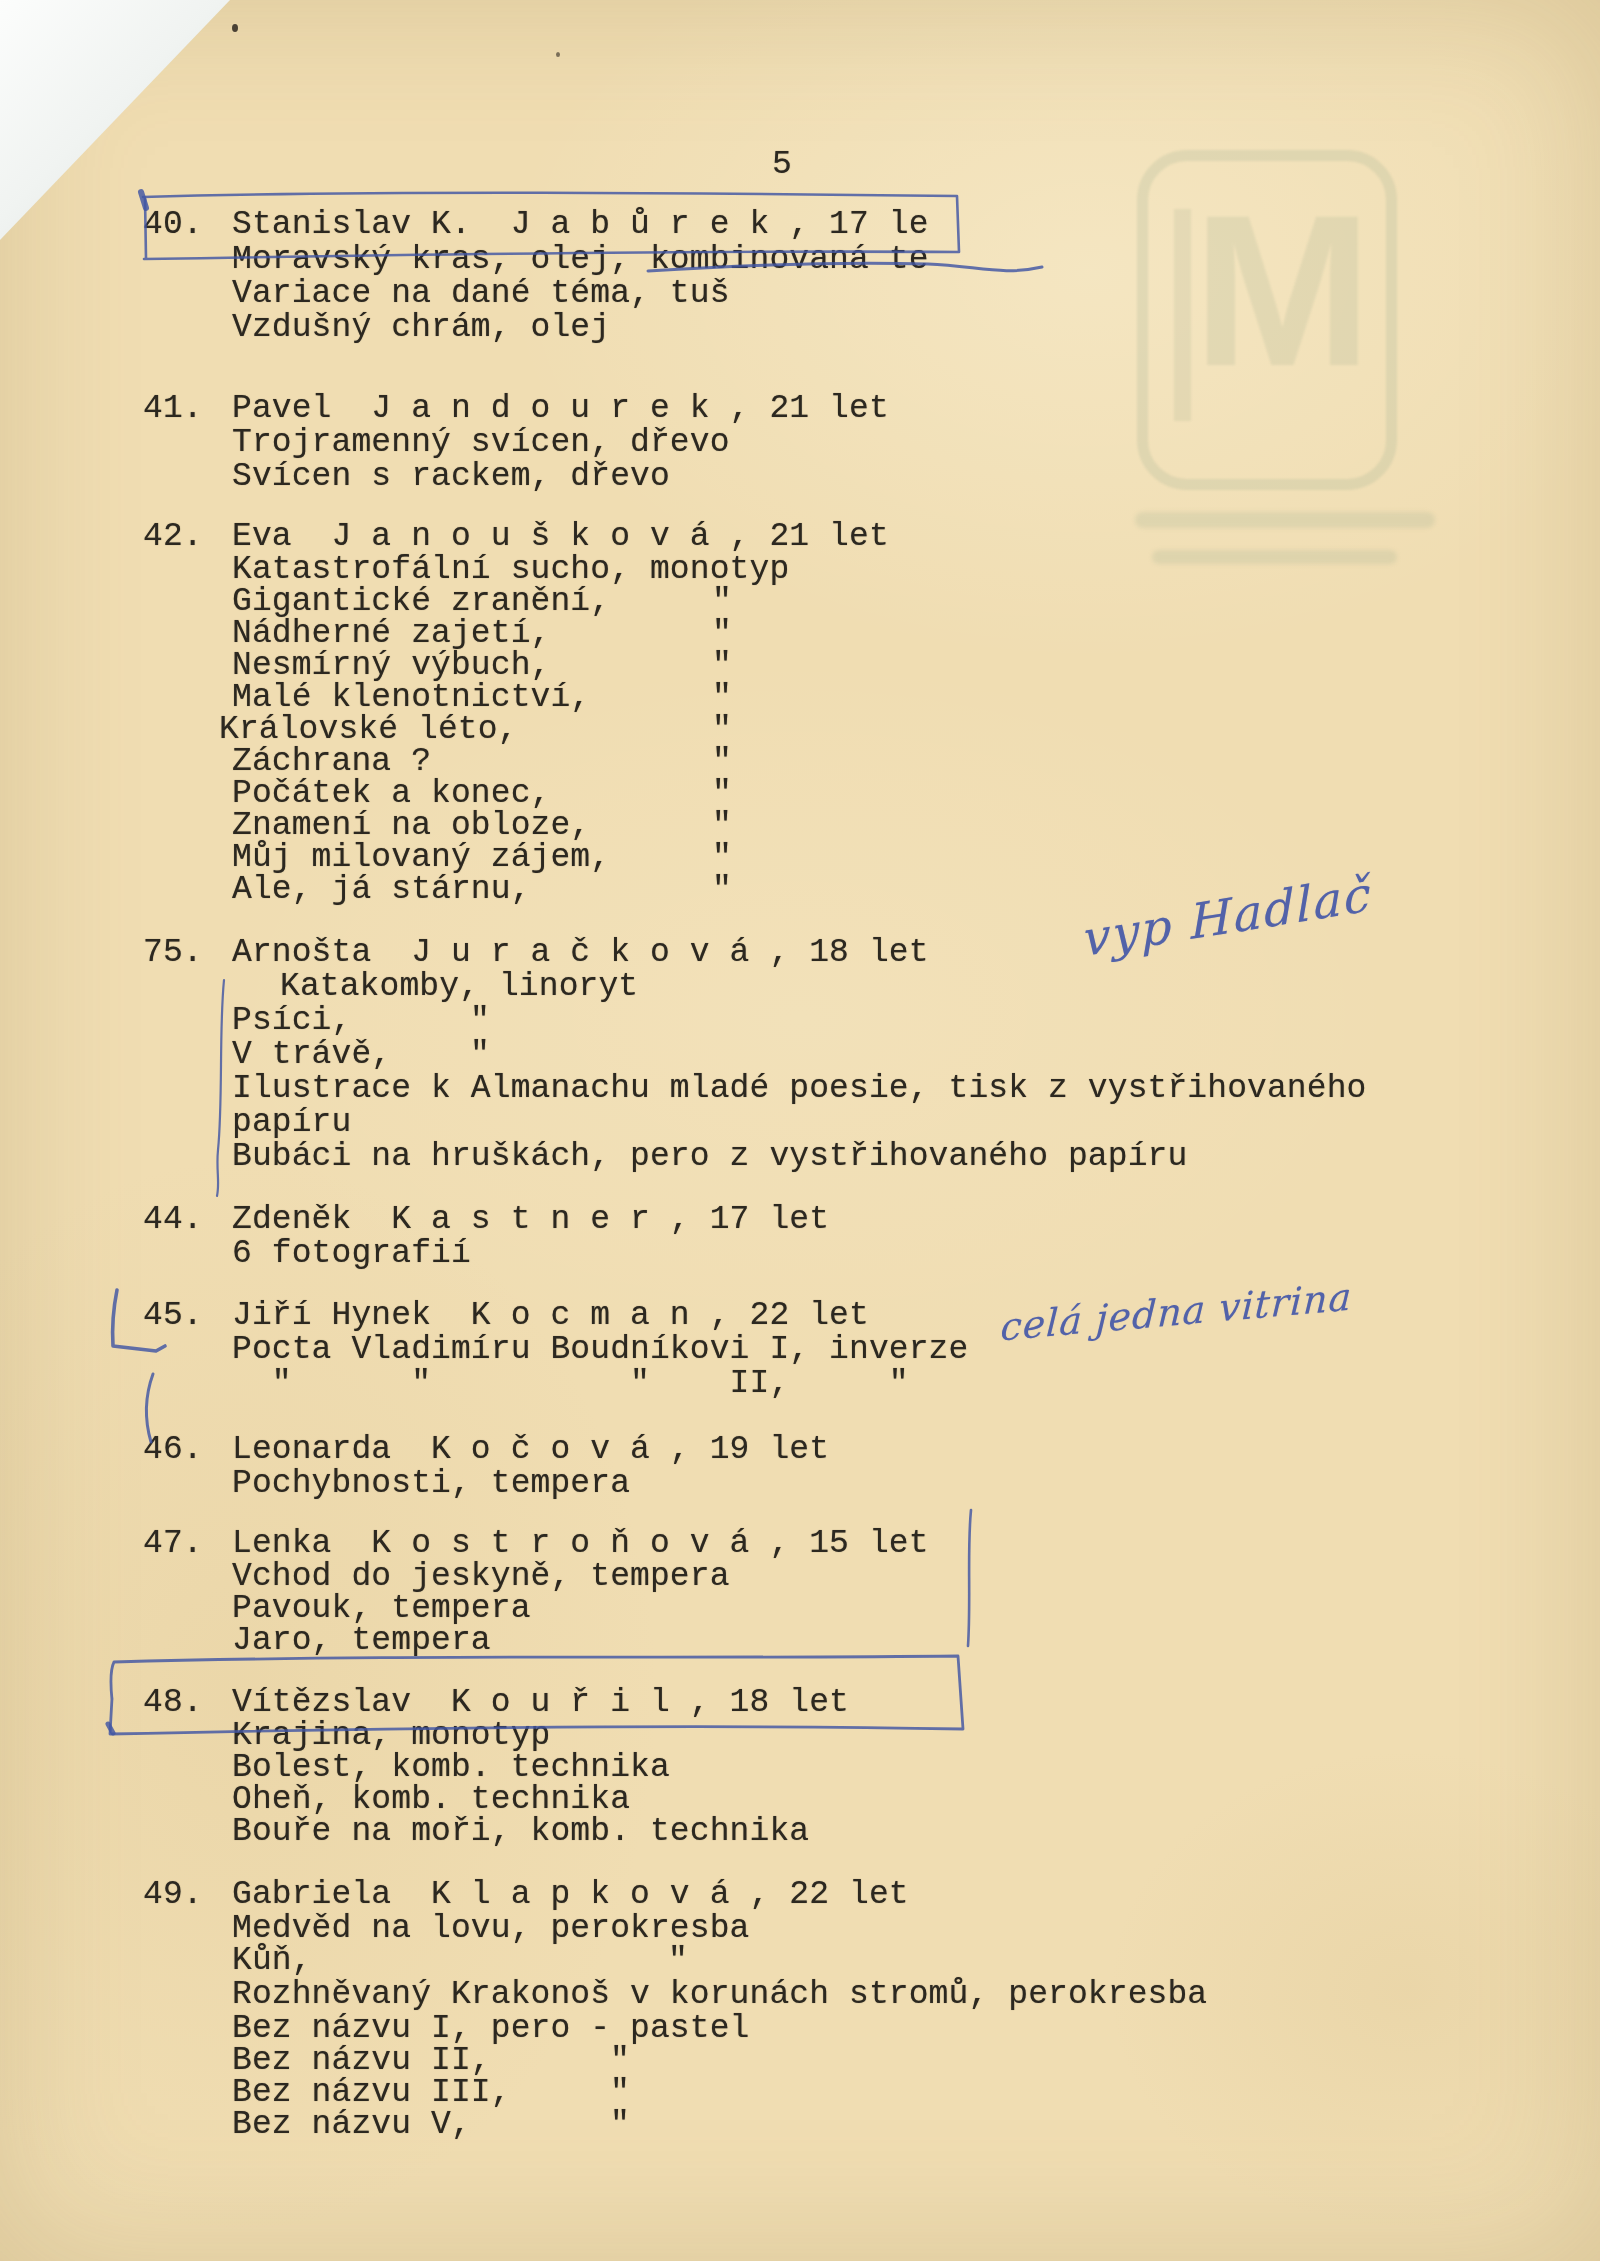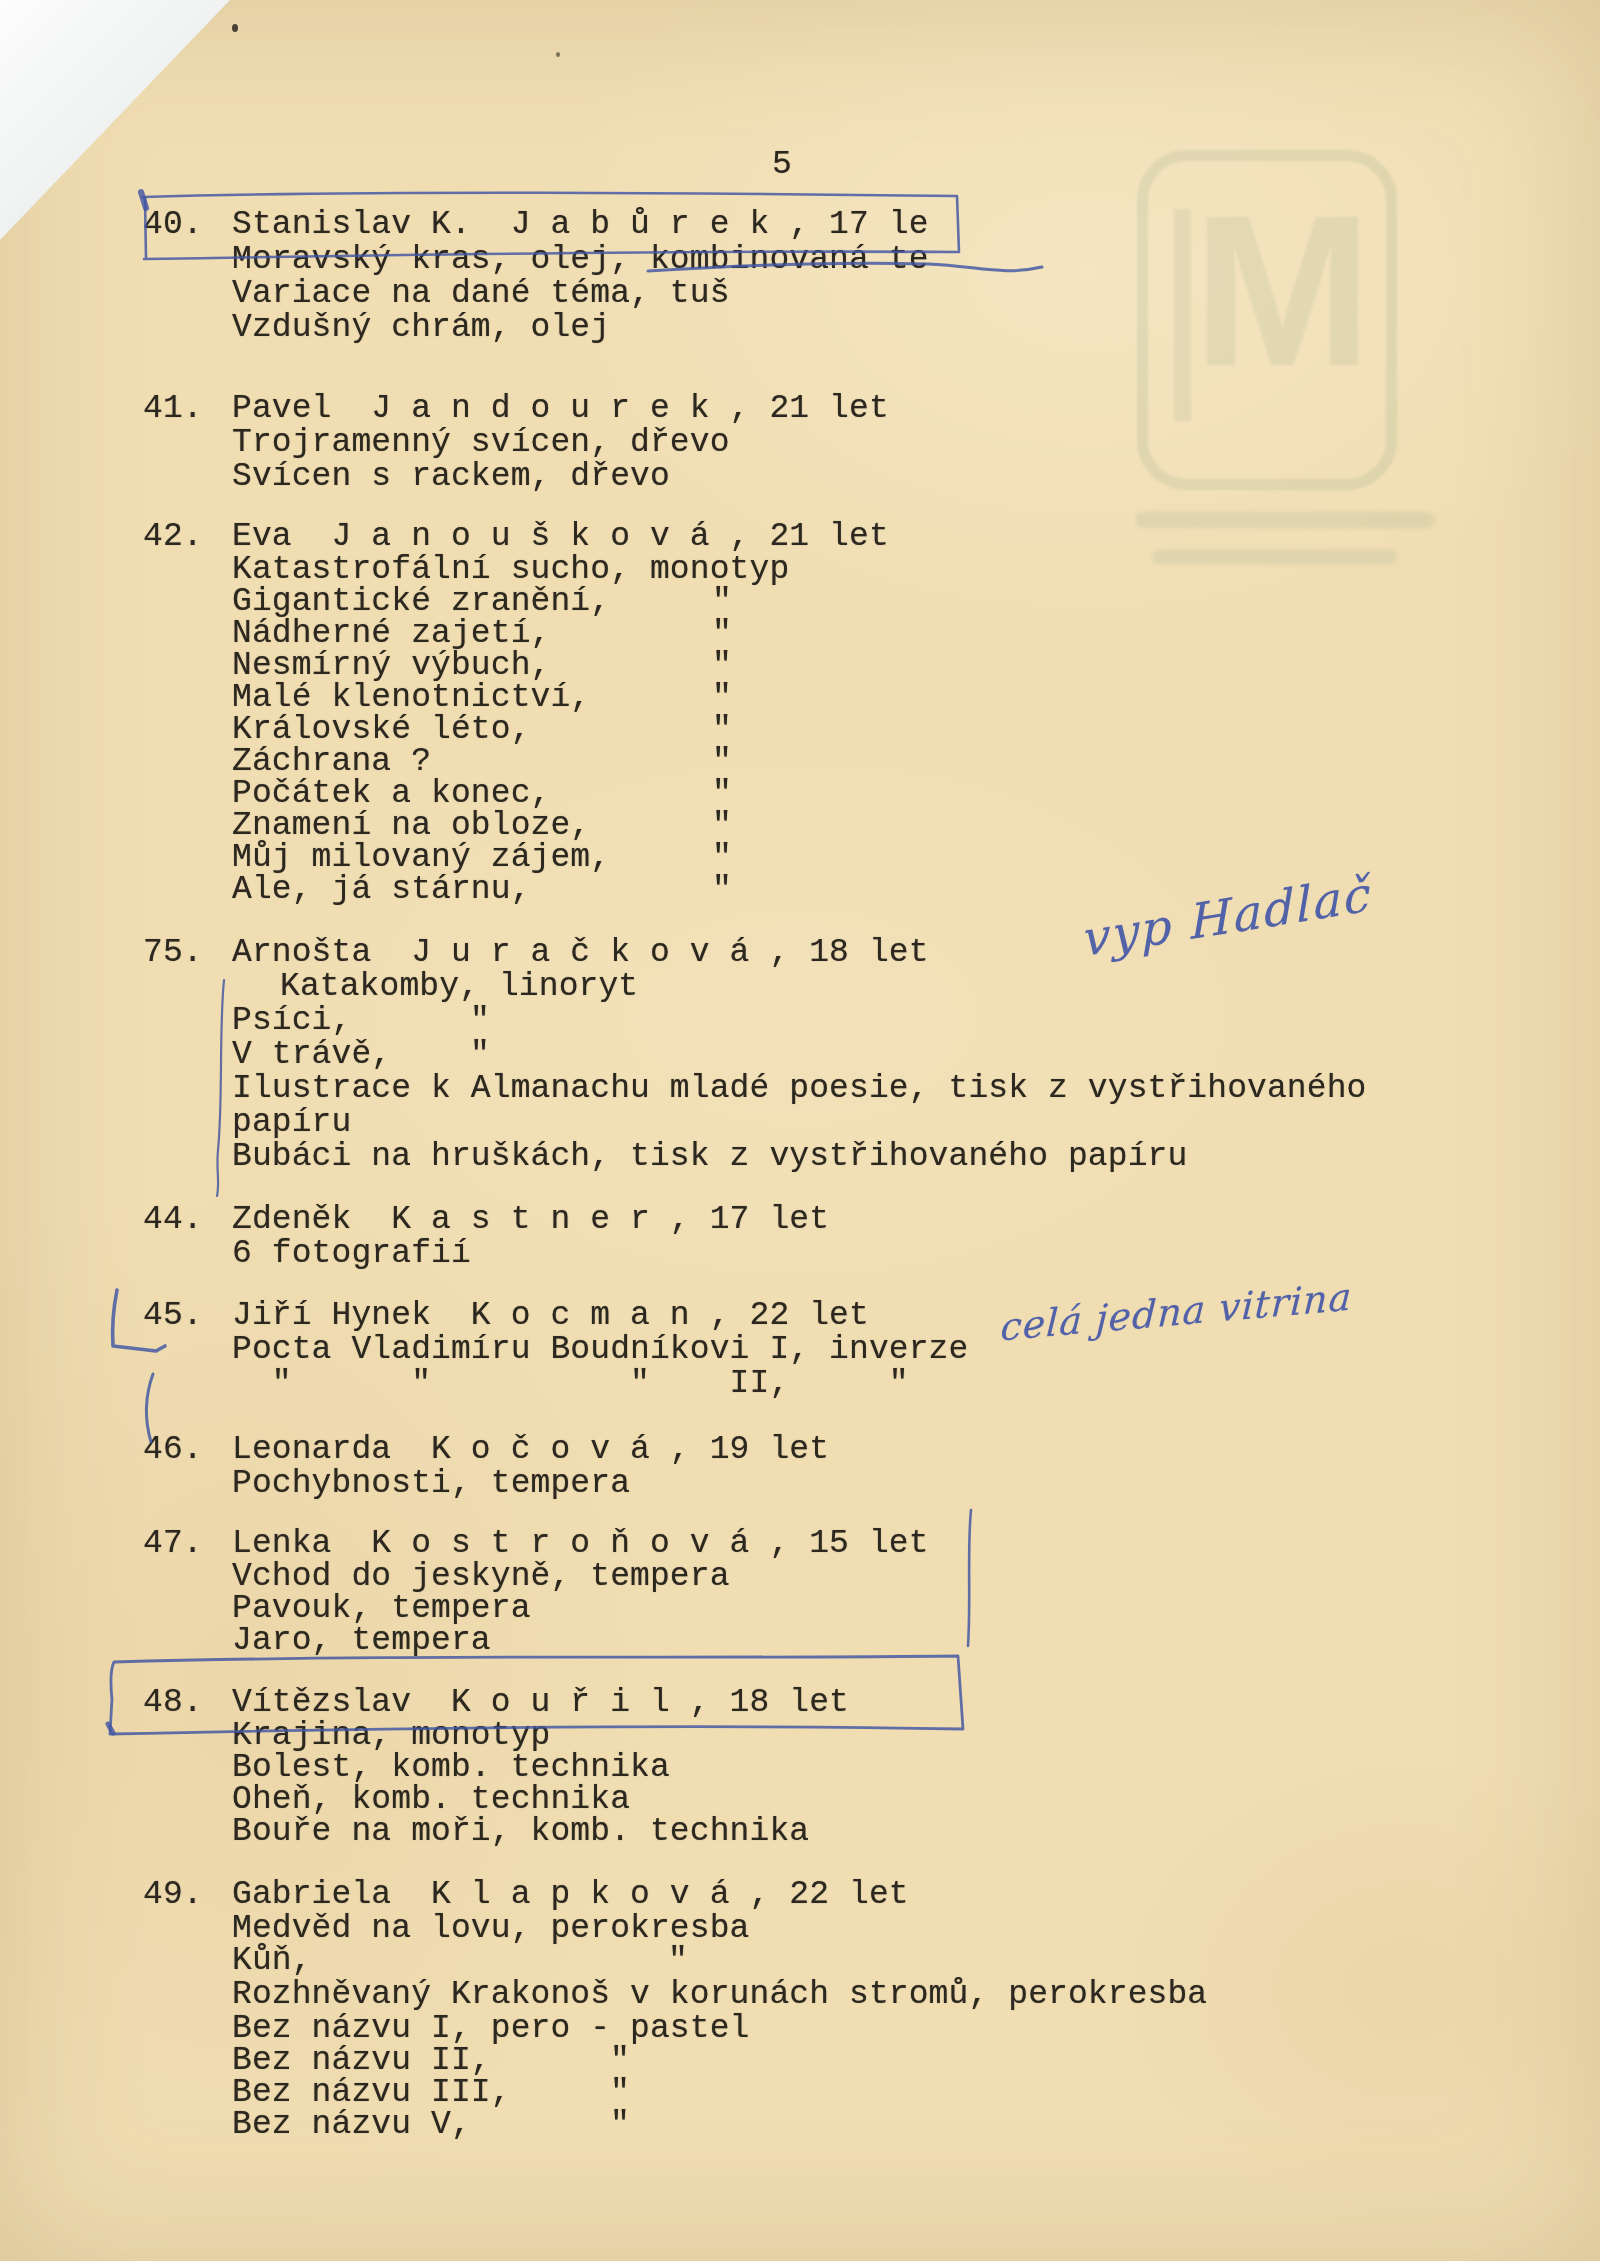--- a/index.html
+++ b/index.html
@@ -88,42 +88,42 @@
       <div class="tw" style="left: 232px; top: 520px;">Eva  J a n o u š k o v á , 21 let</div>
       <div class="tw" style="left: 232px; top: 553px;">Katastrofální sucho, monotyp</div>
       <div class="tw" style="left: 232px; top: 585px;">Gigantické zranění,</div>
       <div class="tw" style="left: 712px; top: 585px;">"</div>
       <div class="tw" style="left: 232px; top: 617px;">Nádherné zajetí,</div>
       <div class="tw" style="left: 712px; top: 617px;">"</div>
       <div class="tw" style="left: 232px; top: 649px;">Nesmírný výbuch,</div>
       <div class="tw" style="left: 712px; top: 649px;">"</div>
       <div class="tw" style="left: 232px; top: 681px;">Malé klenotnictví,</div>
       <div class="tw" style="left: 712px; top: 681px;">"</div>
-      <div class="tw" style="left: 232px; top: 713px; text-align: right;">Královské léto,</div>
+      <div class="tw" style="left: 219px; top: 713px; text-align: right;">Královské léto,</div>
       <div class="tw" style="left: 712px; top: 713px;">"</div>
       <div class="tw" style="left: 232px; top: 745px;">Záchrana ?</div>
       <div class="tw" style="left: 712px; top: 745px;">"</div>
       <div class="tw" style="left: 232px; top: 777px;">Počátek a konec,</div>
       <div class="tw" style="left: 712px; top: 777px;">"</div>
       <div class="tw" style="left: 232px; top: 809px;">Znamení na obloze,</div>
       <div class="tw" style="left: 712px; top: 809px;">"</div>
       <div class="tw" style="left: 232px; top: 841px;">Můj milovaný zájem,</div>
       <div class="tw" style="left: 712px; top: 841px;">"</div>
       <div class="tw" style="left: 232px; top: 873px;">Ale, já stárnu,</div>
       <div class="tw" style="left: 712px; top: 873px;">"</div>
       <div class="tw" style="left: 143px; top: 936px;">75.</div>
       <div class="tw" style="left: 232px; top: 936px;">Arnošta  J u r a č k o v á , 18 let</div>
       <div class="tw" style="left: 232px; top: 970px; margin-left: 48px;">Katakomby, linoryt</div>
       <div class="tw" style="left: 232px; top: 1004px;">Psíci,</div>
       <div class="tw" style="left: 470px; top: 1004px;">"</div>
       <div class="tw" style="left: 232px; top: 1038px;">V trávě,</div>
       <div class="tw" style="left: 470px; top: 1038px;">"</div>
       <div class="tw" style="left: 232px; top: 1072px;">Ilustrace k Almanachu mladé poesie, tisk z vystřihovaného</div>
       <div class="tw" style="left: 232px; top: 1106px;">papíru</div>
-      <div class="tw" style="left: 232px; top: 1140px;">Bubáci na hruškách, tisk z vystřihovaného papíru</div>
+      <div class="tw" style="left: 232px; top: 1140px;">Bubáci na hruškách, pero z vystřihovaného papíru</div>
       <div class="tw" style="left: 143px; top: 1203px;">44.</div>
       <div class="tw" style="left: 232px; top: 1203px;">Zdeněk  K a s t n e r , 17 let</div>
       <div class="tw" style="left: 232px; top: 1237px;">6 fotografií</div>
       <div class="tw" style="left: 143px; top: 1299px;">45.</div>
       <div class="tw" style="left: 232px; top: 1299px;">Jiří Hynek  K o c m a n , 22 let</div>
       <div class="tw" style="left: 232px; top: 1333px;">Pocta Vladimíru Boudníkovi I, inverze</div>
       <div class="tw" style="left: 232px; top: 1367px;">  "      "          "    II,     "</div>
       <div class="tw" style="left: 143px; top: 1433px;">46.</div>
       <div class="tw" style="left: 232px; top: 1433px; text-align: right;">Leonarda  K o č o v á , 19 let</div>
       <div class="tw" style="left: 232px; top: 1467px;">Pochybnosti, tempera</div>

